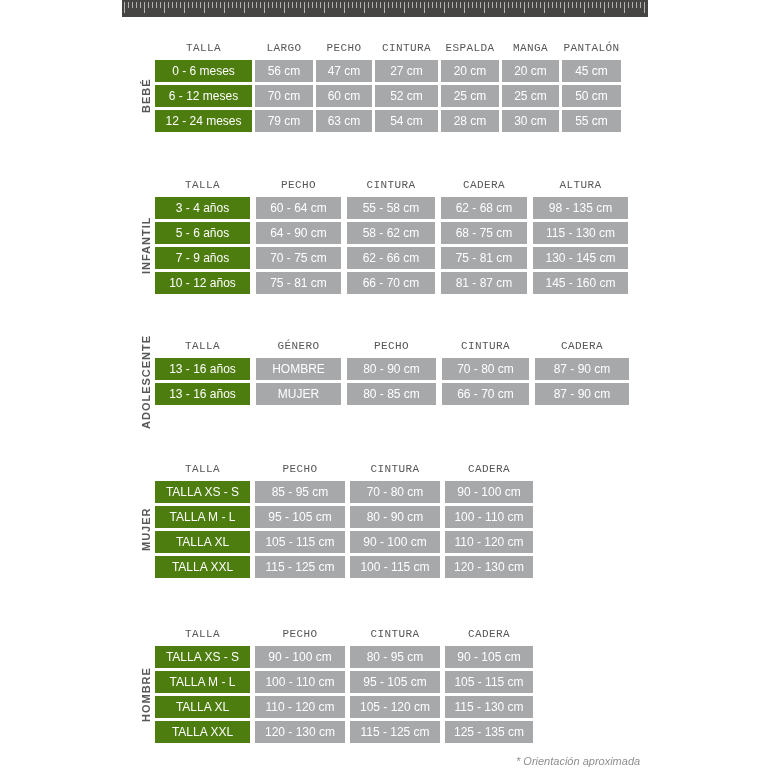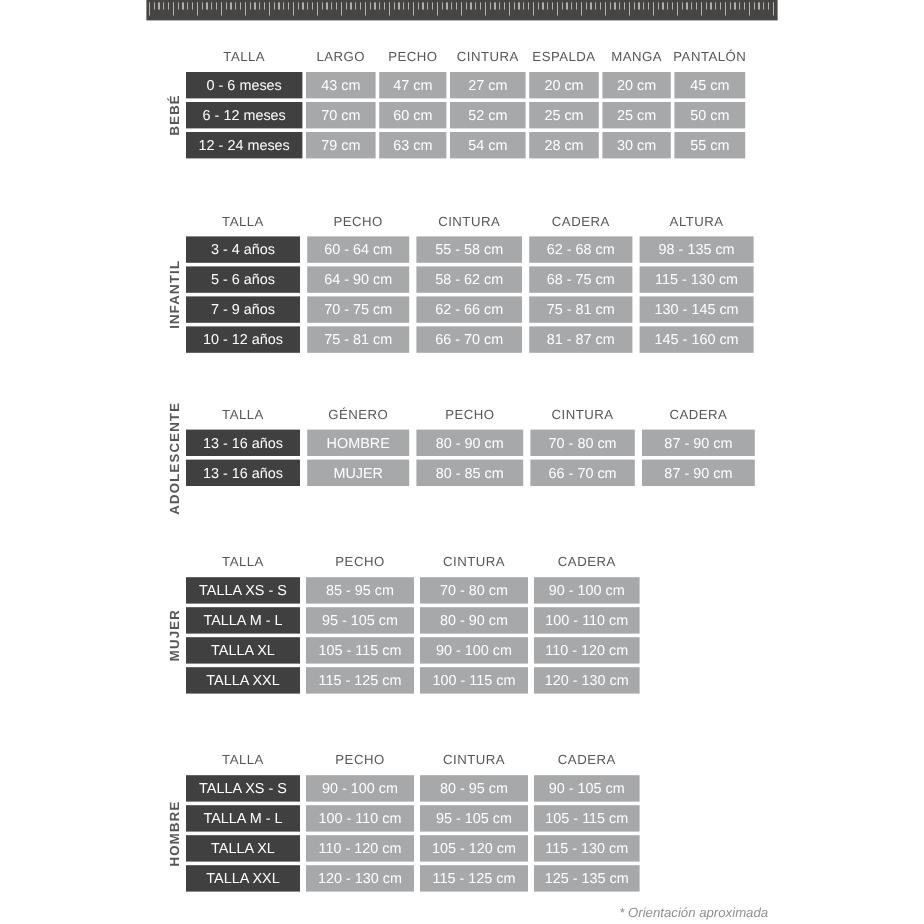--- a/index.html
+++ b/index.html
@@ -58,26 +58,27 @@
   .section-bebe        .grid { grid-template-columns: 97px 58px 56px 63px 58px 57px 59px; column-gap: 3px; }
   .section-infantil    .grid { grid-template-columns: 95px 85px 88px 86px 95px; column-gap: 6px; }
   .section-adolescente .grid { grid-template-columns: 95px 85px 89px 87px 94px; column-gap: 6px; }
   .section-mujer       .grid { grid-template-columns: 95px 90px 90px 88px; column-gap: 5px; }
   .section-hombre      .grid { grid-template-columns: 95px 90px 90px 88px; column-gap: 5px; }
 
   .hcell {
     display: flex; align-items: center; justify-content: center;
     font-size: 11px; color: #565759; letter-spacing: 0.4px;
     white-space: nowrap;
+    font-family: Liberation Mono, monospace;
   }
   .cell {
     display: flex; align-items: center; justify-content: center;
     font-size: 12px; color: #ffffff; white-space: nowrap;
   }
-  .cell.dark  { background: #404040; }
+  .cell.dark  { background: #4d7c0f; }
   .cell.light { background: #a7a8aa; }
 
   .footnote {
     position: absolute; top: 755px; left: 516px;
     font-size: 11px; color: #8f8f8f; font-style: italic;
   }
 </style>
 </head>
 <body>
 
@@ -88,21 +89,21 @@
         <div class="vlabel">BEBÉ</div>
         <div class="grid">
           <div class="hcell">TALLA</div>
           <div class="hcell">LARGO</div>
           <div class="hcell">PECHO</div>
           <div class="hcell">CINTURA</div>
           <div class="hcell">ESPALDA</div>
           <div class="hcell">MANGA</div>
           <div class="hcell">PANTALÓN</div>
           <div class="cell dark">0 - 6 meses</div>
-          <div class="cell light">43 cm</div>
+          <div class="cell light">56 cm</div>
           <div class="cell light">47 cm</div>
           <div class="cell light">27 cm</div>
           <div class="cell light">20 cm</div>
           <div class="cell light">20 cm</div>
           <div class="cell light">45 cm</div>
           <div class="cell dark">6 - 12 meses</div>
           <div class="cell light">70 cm</div>
           <div class="cell light">60 cm</div>
           <div class="cell light">52 cm</div>
           <div class="cell light">25 cm</div>

